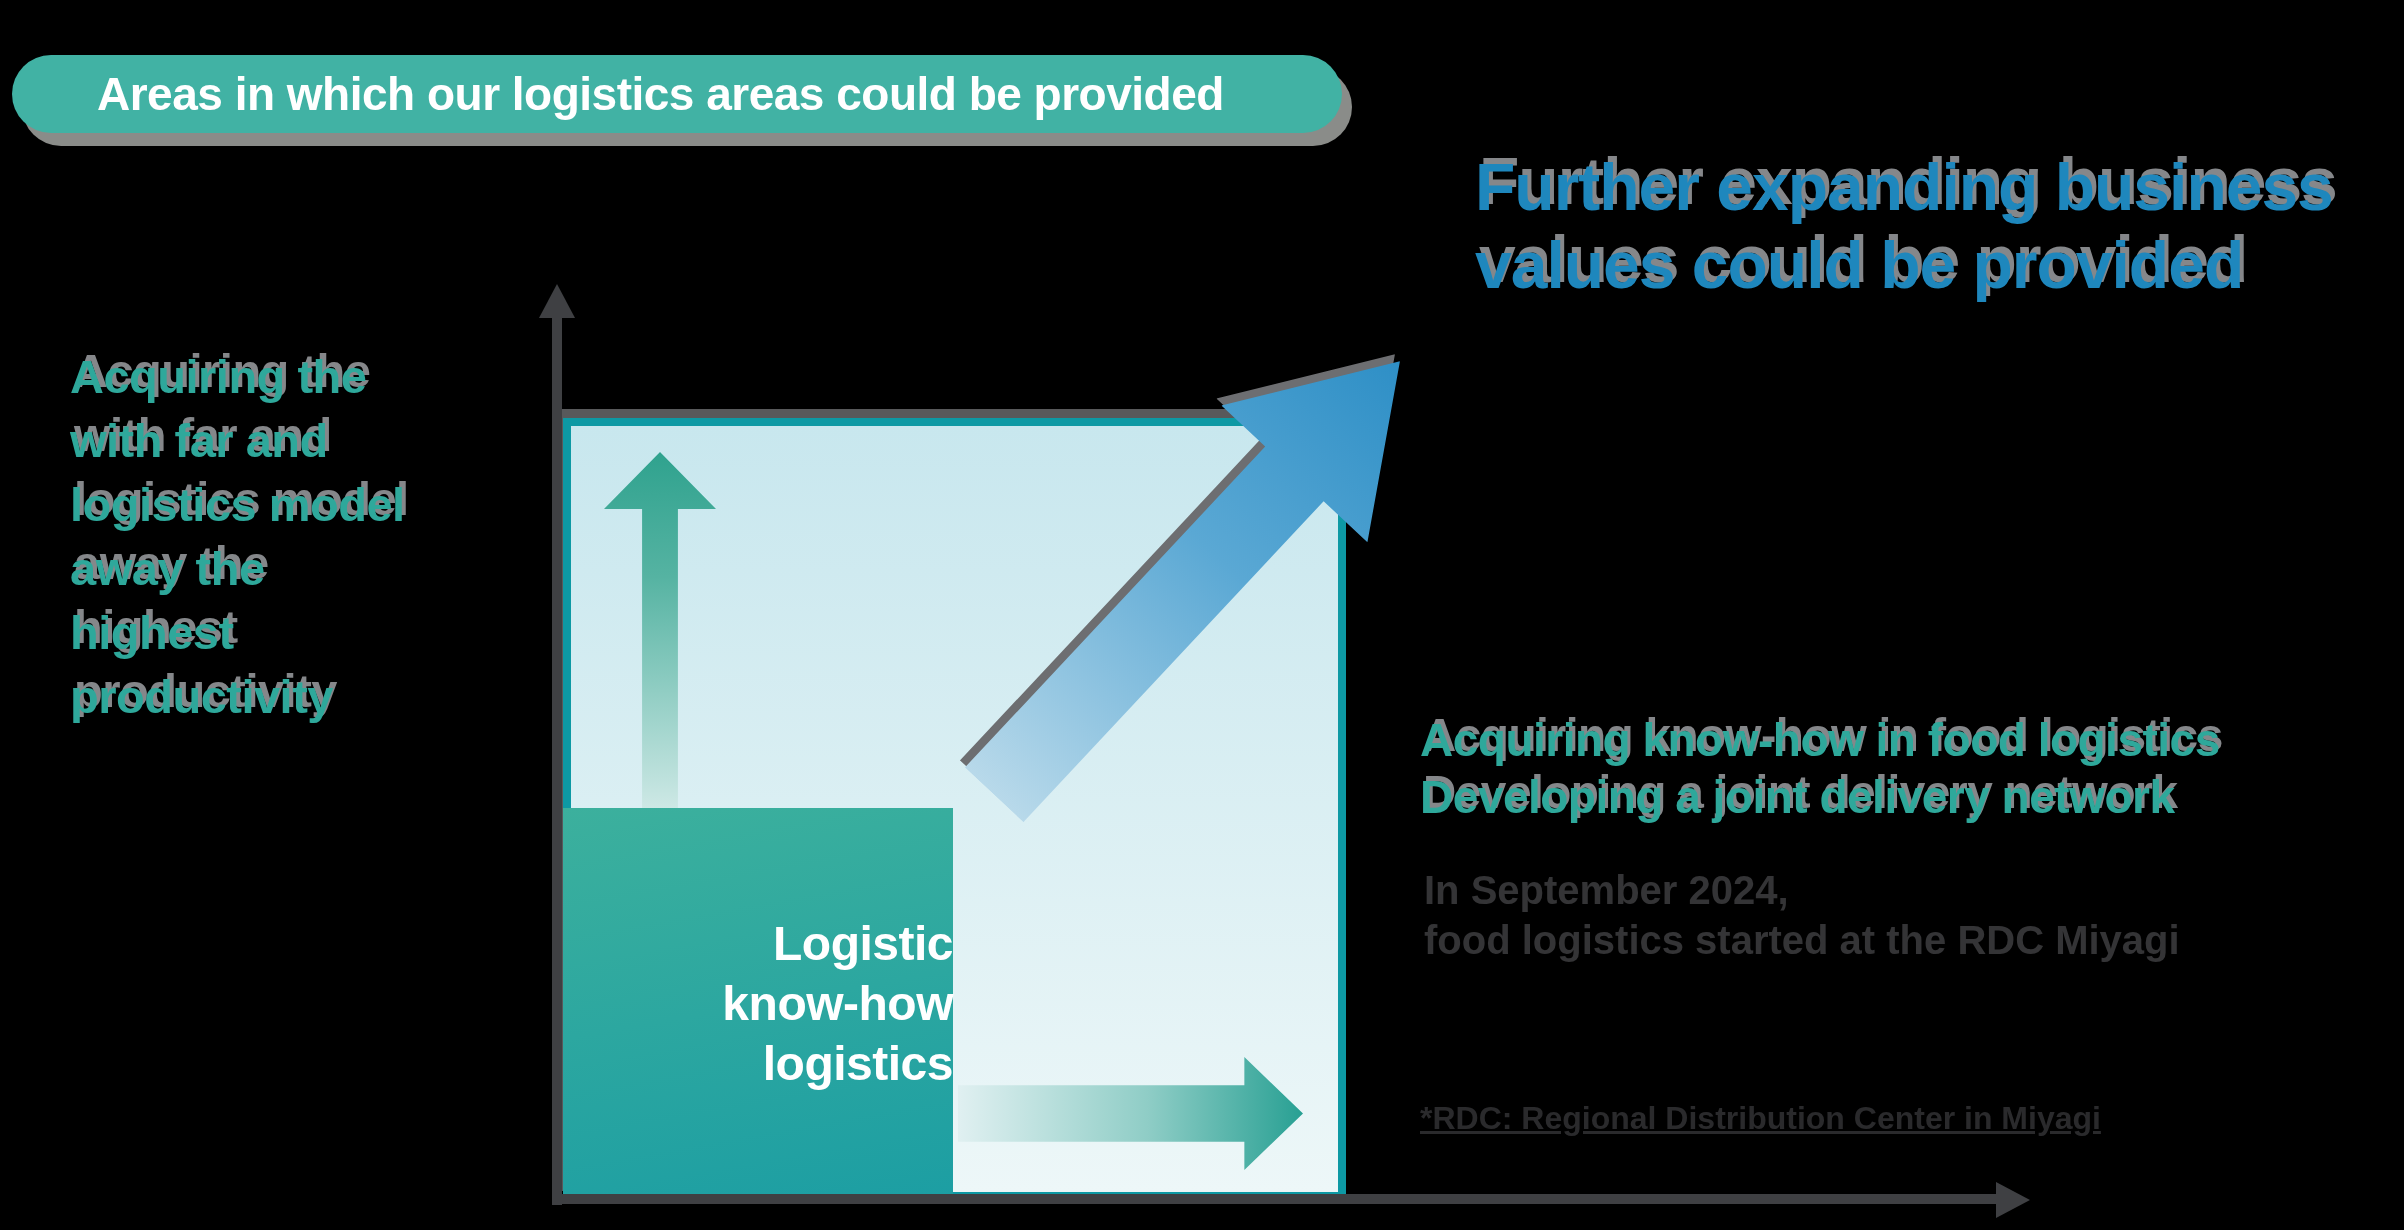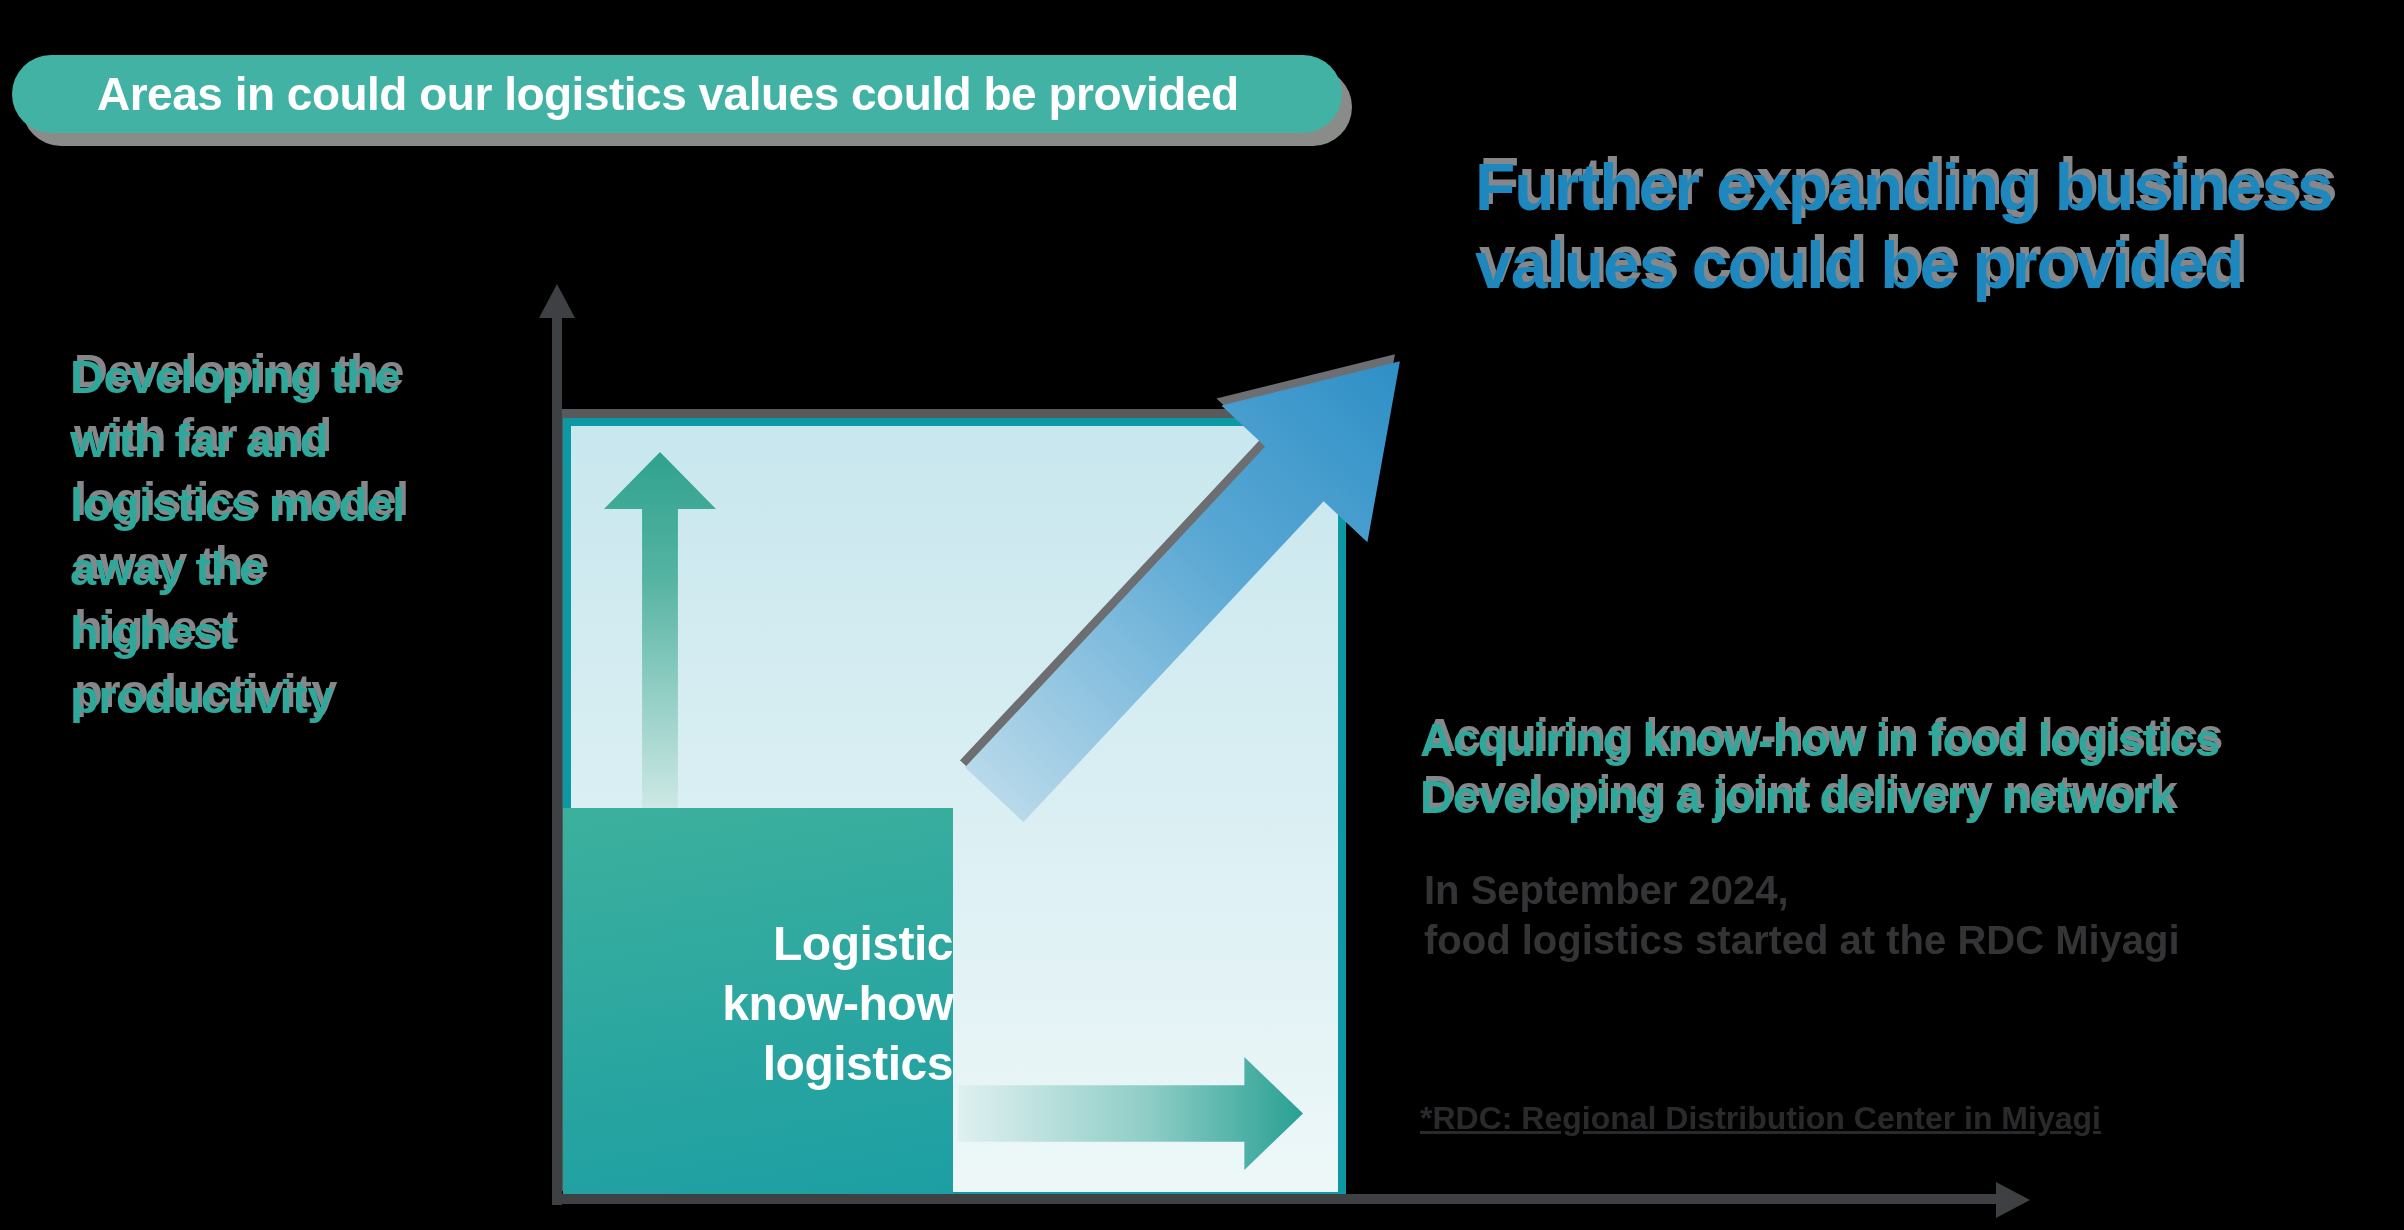--- a/index.html
+++ b/index.html
@@ -68,25 +68,25 @@
     transform:rotate(-46.9deg);
     clip-path:polygon(0 30%,74% 30%,74% 0,100% 50%,74% 100%,74% 70%,0 70%);
     background:linear-gradient(90deg,#b8d9ea 0%,#5aa8d4 55%,#2e8fc6 100%);}
 </style>
 </head>
 <body>
 
 <div id="slide">
 
   <div class="banner">
-    <span>Areas in could our logistics values could be provided</span>
+    <span>Areas in which our logistics areas could be provided</span>
   </div>
 
   <div class="left-note">
-    <div>Developing the</div>
+    <div>Acquiring the</div>
     <div>with far and</div>
     <div>logistics model</div>
     <div>away the</div>
     <div>highest</div>
     <div>productivity</div>
   </div>
 
   <div class="headline">
     <div>Further expanding business</div>
     <div>values could be provided</div>

